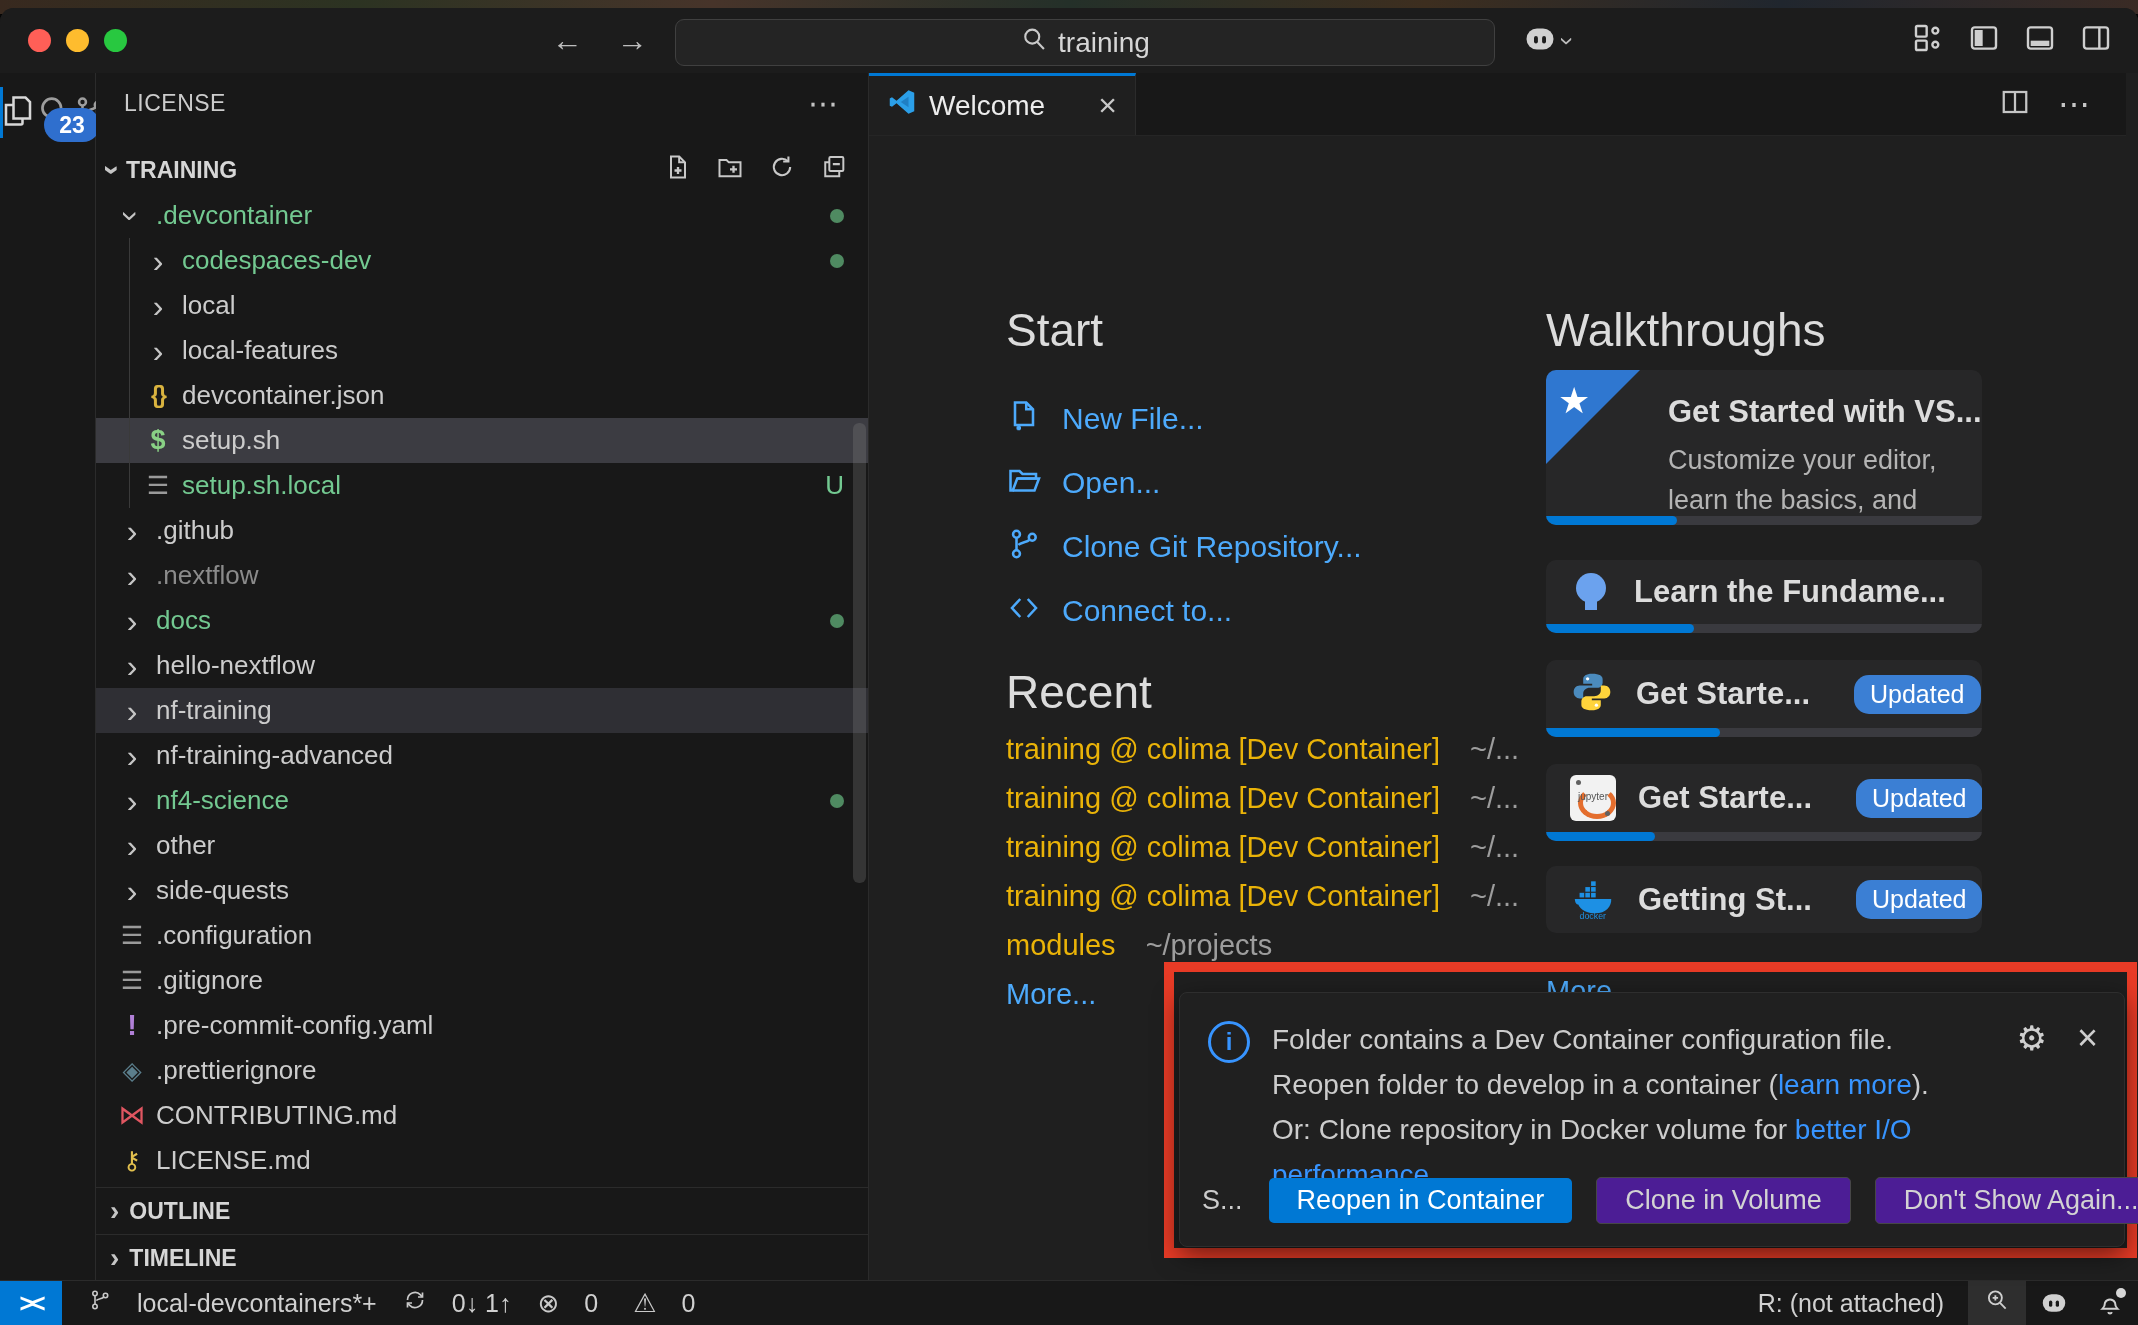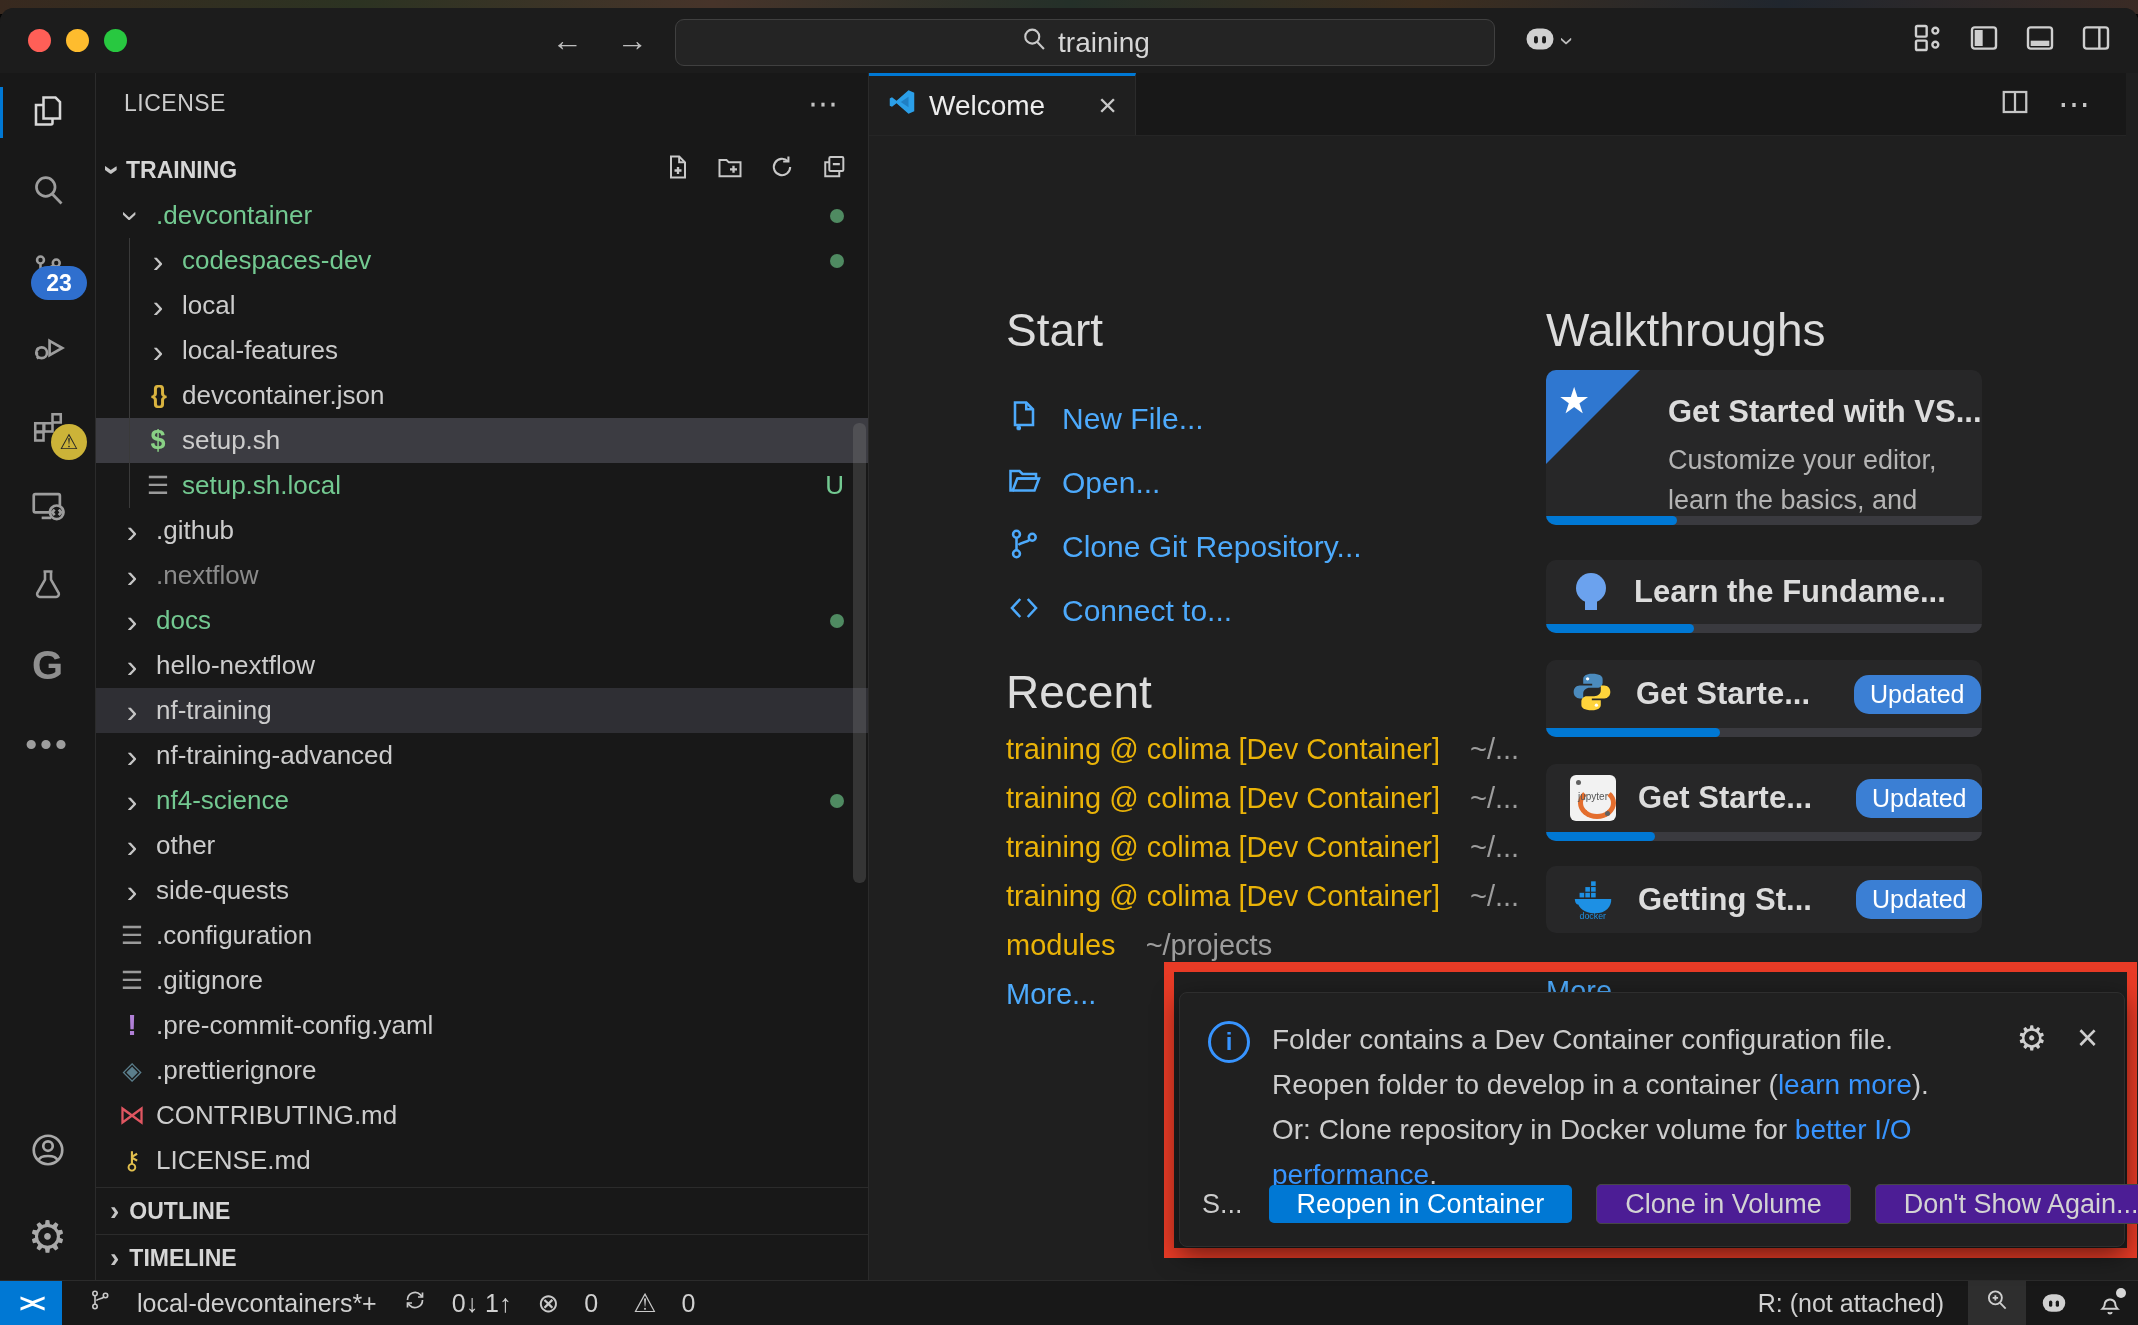--- a/index.html
+++ b/index.html
@@ -18,21 +18,21 @@
     display:flex;align-items:center;justify-content:center;gap:10px;color:#d6d6d6;font-size:28px;}
   .copilot-tb{position:absolute;left:1522px;top:13px;display:flex;align-items:center;gap:6px;}
   .chev-rot{display:inline-block;transform:rotate(90deg);font-size:26px;color:#bdbdbd;line-height:1;}
   .tb-icons{position:absolute;right:26px;top:14px;display:flex;gap:24px;align-items:center;}
   .tb-icons svg{display:block;}
 
   
   .mainrow{position:absolute;top:65px;left:0;right:0;bottom:44px;display:flex;}
 
   
-  .actbar{width:95px;background:#181818;border-right:1px solid #2b2b2b;display:flex;flex-direction:column;align-items:stretch;flex:0 0 95px;}
+  .actbar{width:95px;background:#181818;border-right:1px solid #2b2b2b;display:flex;flex-direction:row;align-items:stretch;flex:0 0 95px;}
   .act{height:79px;display:flex;align-items:center;justify-content:center;position:relative;color:#9d9d9d;}
   .act.active{color:#d7d7d7;}
   .act.active::before{content:"";position:absolute;left:0;top:14px;bottom:14px;width:3px;background:#0078d4;}
   .act .num-badge{position:absolute;right:8px;bottom:10px;min-width:40px;height:34px;border-radius:17px;background:#2f6fce;color:#fff;
     font-size:23px;font-weight:700;display:flex;align-items:center;justify-content:center;padding:0 8px;}
   .act .warn-badge{position:absolute;right:8px;bottom:8px;width:36px;height:36px;border-radius:50%;background:#ccb338;color:#252525;
     font-size:21px;display:flex;align-items:center;justify-content:center;}
   .act .dots{font-size:34px;letter-spacing:3px;color:#9d9d9d;}
   .act .gglyph{font-size:40px;font-weight:700;color:#8f8f8f;}
   .actspacer{flex:1;}
@@ -124,21 +124,21 @@
   .toast .body{position:absolute;left:28px;top:24px;right:130px;display:flex;gap:22px;}
   .infoicon{flex:0 0 36px;width:36px;height:36px;border:3px solid #3794ff;border-radius:50%;color:#3794ff;font-size:24px;font-weight:700;
     display:flex;align-items:center;justify-content:center;margin-top:4px;}
   .msg{font-size:28px;line-height:45px;color:#cccccc;width:690px;}
   .msg a{color:#3794ff;text-decoration:none;}
   .toast .topicons{position:absolute;right:26px;top:24px;display:flex;gap:30px;align-items:center;color:#cfcfcf;}
   .toast .gear{font-size:34px;}
   .toast .close{font-size:36px;}
   .btnrow{position:absolute;left:22px;right:22px;bottom:22px;display:flex;align-items:center;gap:24px;}
   .src{color:#cccccc;font-size:27px;margin-right:2px;}
-  .btn{height:38px;display:flex;align-items:center;justify-content:center;font-size:27px;border-radius:5px;padding:0 28px;white-space:nowrap;}
+  .btn{height:45px;display:flex;align-items:center;justify-content:center;font-size:27px;border-radius:5px;padding:0 28px;white-space:nowrap;}
   .btn.primary{background:#0078d4;color:#fff;}
   .btn.secondary{background:#4c1d95;border:1px solid #474747;color:#d3d3d3;}
 
   
   .statusbar{position:absolute;left:0;right:0;bottom:0;height:44px;background:#181818;border-top:1px solid #2b2b2b;display:flex;align-items:center;font-size:25px;color:#d0d0d0;}
   .remote{width:62px;height:100%;background:#0078d4;color:#fff;display:flex;align-items:center;justify-content:center;
     font-size:25px;font-weight:700;letter-spacing:-3px;}
   .sitem{display:flex;align-items:center;gap:25px;margin-left:26px;white-space:nowrap;}
   .sitem .g{font-size:26px;color:#c9c9c9;}
   .sright{margin-left:auto;display:flex;align-items:center;gap:0;}

